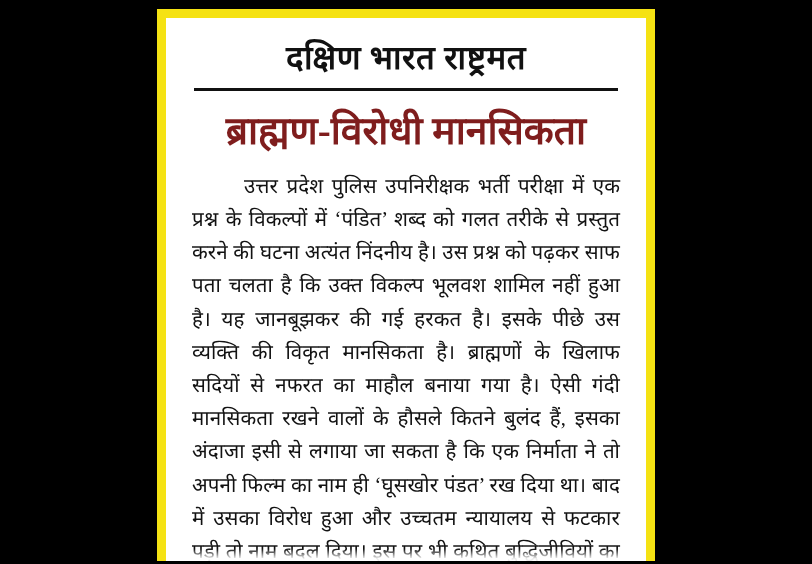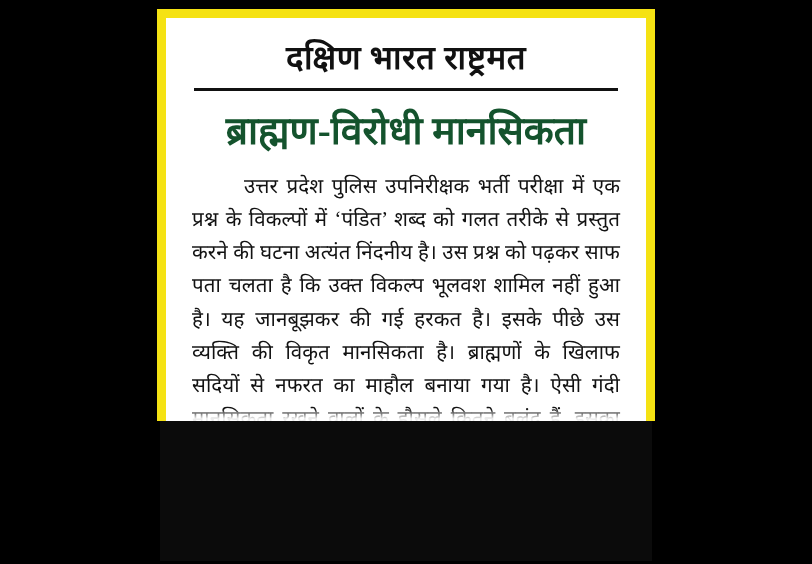--- a/index.html
+++ b/index.html
@@ -18,21 +18,21 @@
     width: 812px;
     height: 564px;
     background: #0b0b0b;
   }
   
   .clipping {
     position: absolute;
     left: 157px;
     top: 9px;
     width: 498px;
-    height: 412px;
+    height: 552px;
     background: #ffffff;
     border-left: 9px solid #f5e213;
     border-right: 9px solid #f5e213;
     border-top: 9px solid #f5e213;
     box-sizing: border-box;
     overflow: hidden;
   }
   .inner {
     position: absolute;
     left: 0;
@@ -57,21 +57,21 @@
   .rule {
     height: 3px;
     background: #111111;
     margin: 10px 2px 0 2px;
   }
   .headline {
     text-align: center;
     font-family: "Liberation Serif", serif;
     font-weight: bold;
     font-size: 39px;
-    color: #14532d;
+    color: #7f1d1d;
     line-height: 1.25;
     margin-top: 16px;
     margin-bottom: 4px;
   }
   .headline .line2 {
     display: block;
   }
   .body-text {
     font-family: "Liberation Serif", serif;
     font-size: 20.5px;

